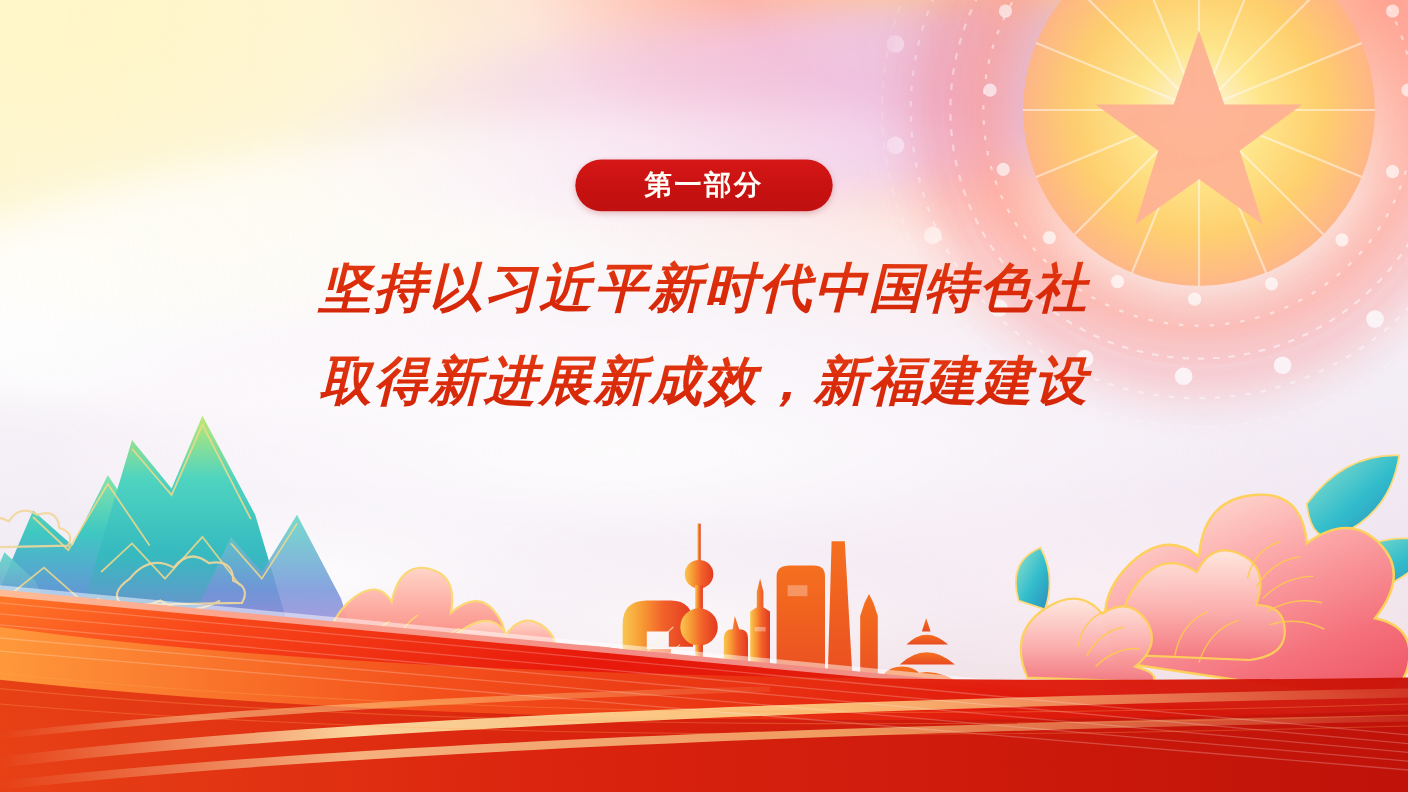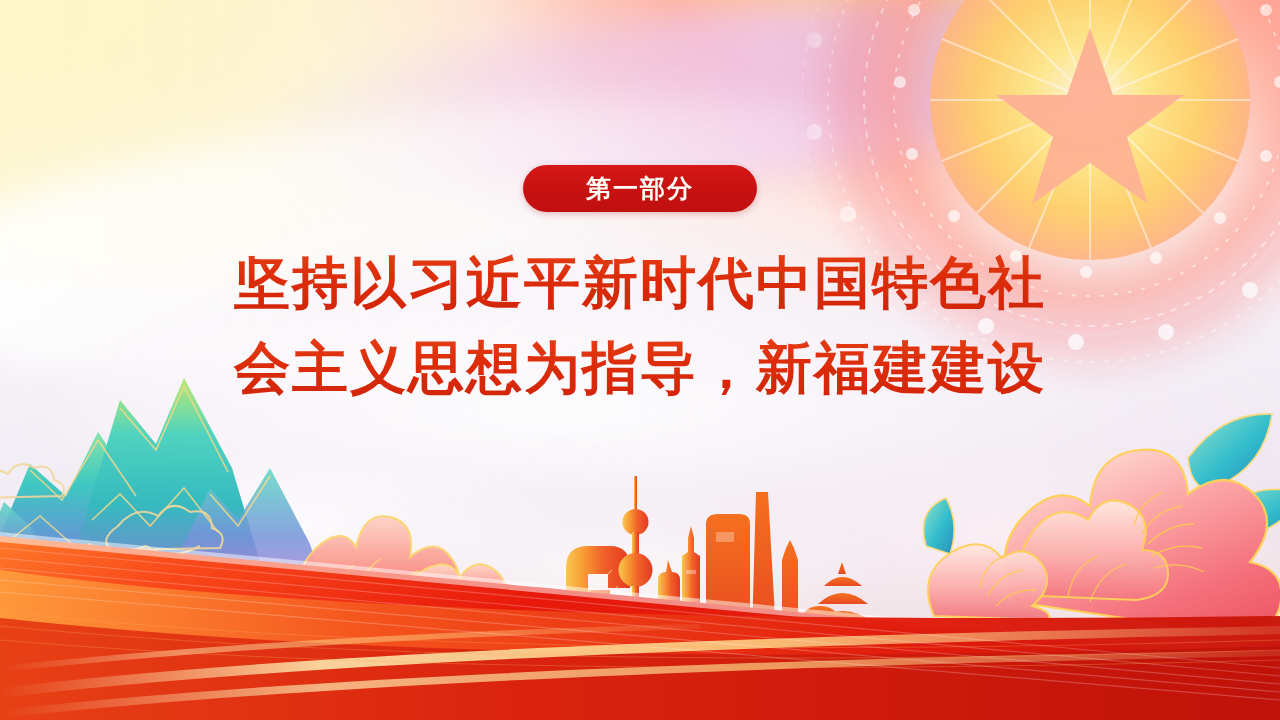--- a/index.html
+++ b/index.html
@@ -139,40 +139,40 @@
     background: linear-gradient(180deg, #d51717 0%, #c81111 55%, #c01010 100%);
     box-shadow: 0 2px 6px rgba(160,20,20,0.25);
     display: flex;
     align-items: center;
     justify-content: center;
     color: #fffdf6;
     font-size: 25px;
     font-weight: 700;
     letter-spacing: 2px;
     line-height: 1;
-    margin-top: 20px;
   }
 
   .title-block {
     margin-top: 28px;
     text-align: center;
     width: 100%;
   }
 
   .title-line {
-    font-size: 56px;
+    font-size: 48px;
     font-weight: 700;
     line-height: 85px;
     letter-spacing: 2px;
     color: #dd2f0c;
     background: linear-gradient(180deg, #e8461a 0%, #dc2c0a 45%, #cf2208 100%);
     -webkit-background-clip: text;
     background-clip: text;
     -webkit-text-fill-color: transparent;
     white-space: nowrap;
+    font-style: italic;
   }
 </style>
 </head>
 <body>
 
 <div class="slide">
 
   <div class="bg-base"></div>
   <div class="ribbon-pastel rb1"></div>
   <div class="ribbon-pastel rb2"></div>
@@ -515,17 +515,17 @@
       <path d="M0 220 Q500 262 1280 240"></path>
     </g>
   </svg>
 
   <div class="content">
 
     <div class="section-badge">第一部分</div>
 
     <div class="title-block">
       <div class="title-line">坚持以习近平新时代中国特色社</div>
-      <div class="title-line">会主义思想为指导，新福建建设</div>
+      <div class="title-line">取得新进展新成效，新福建建设</div>
     </div>
 
   </div>
 </div>
 
 </body></html>

